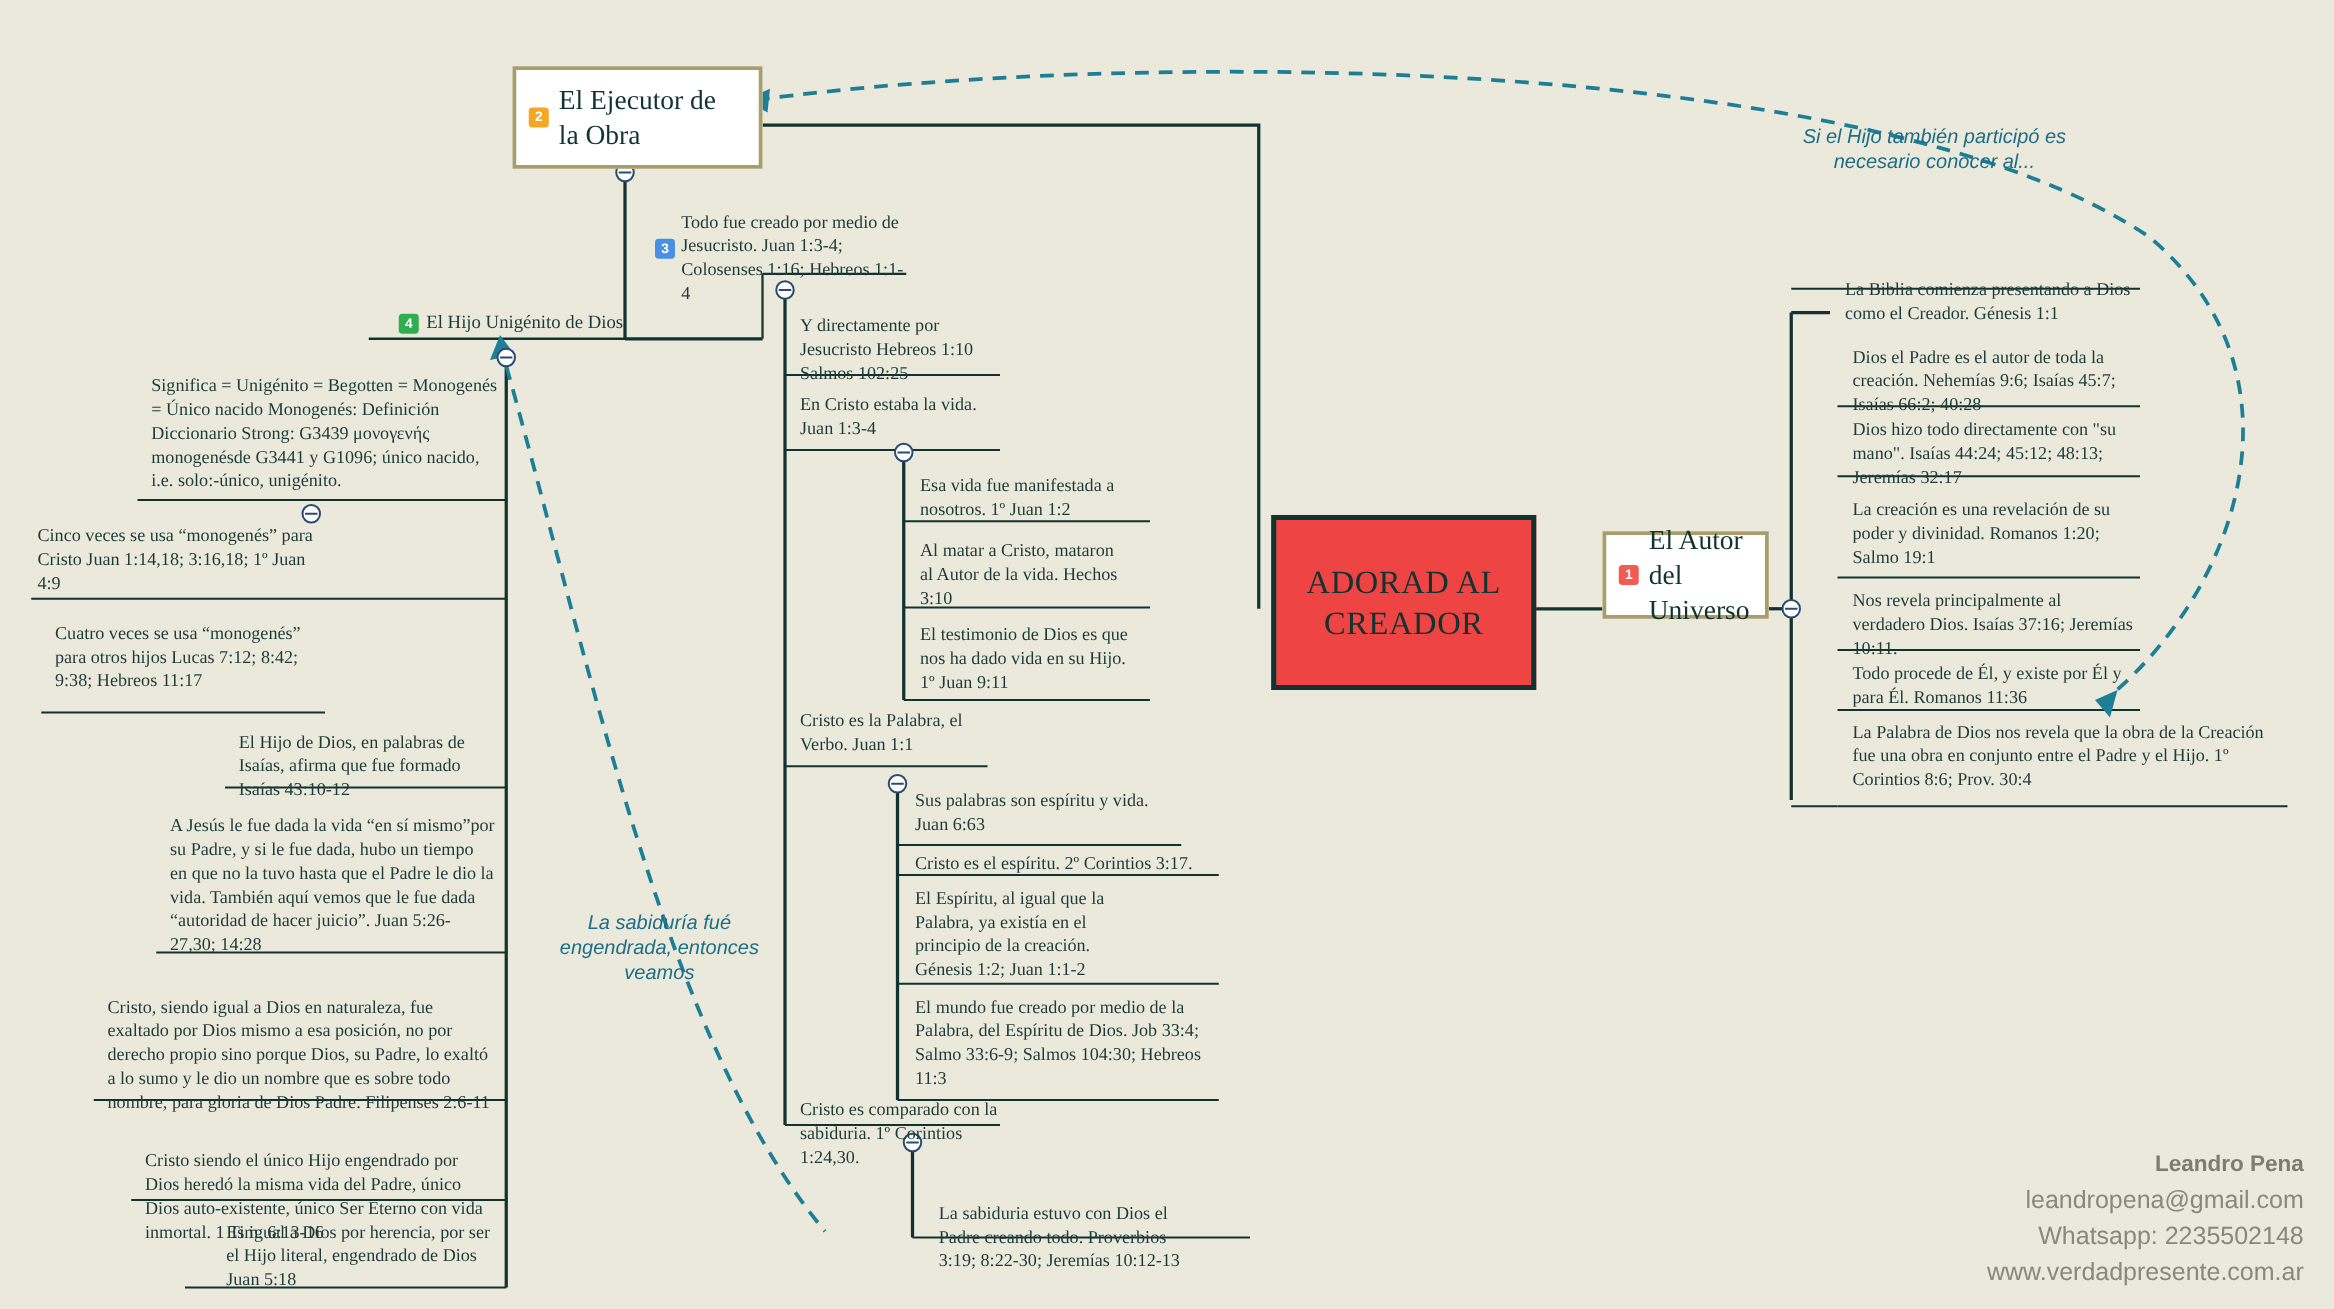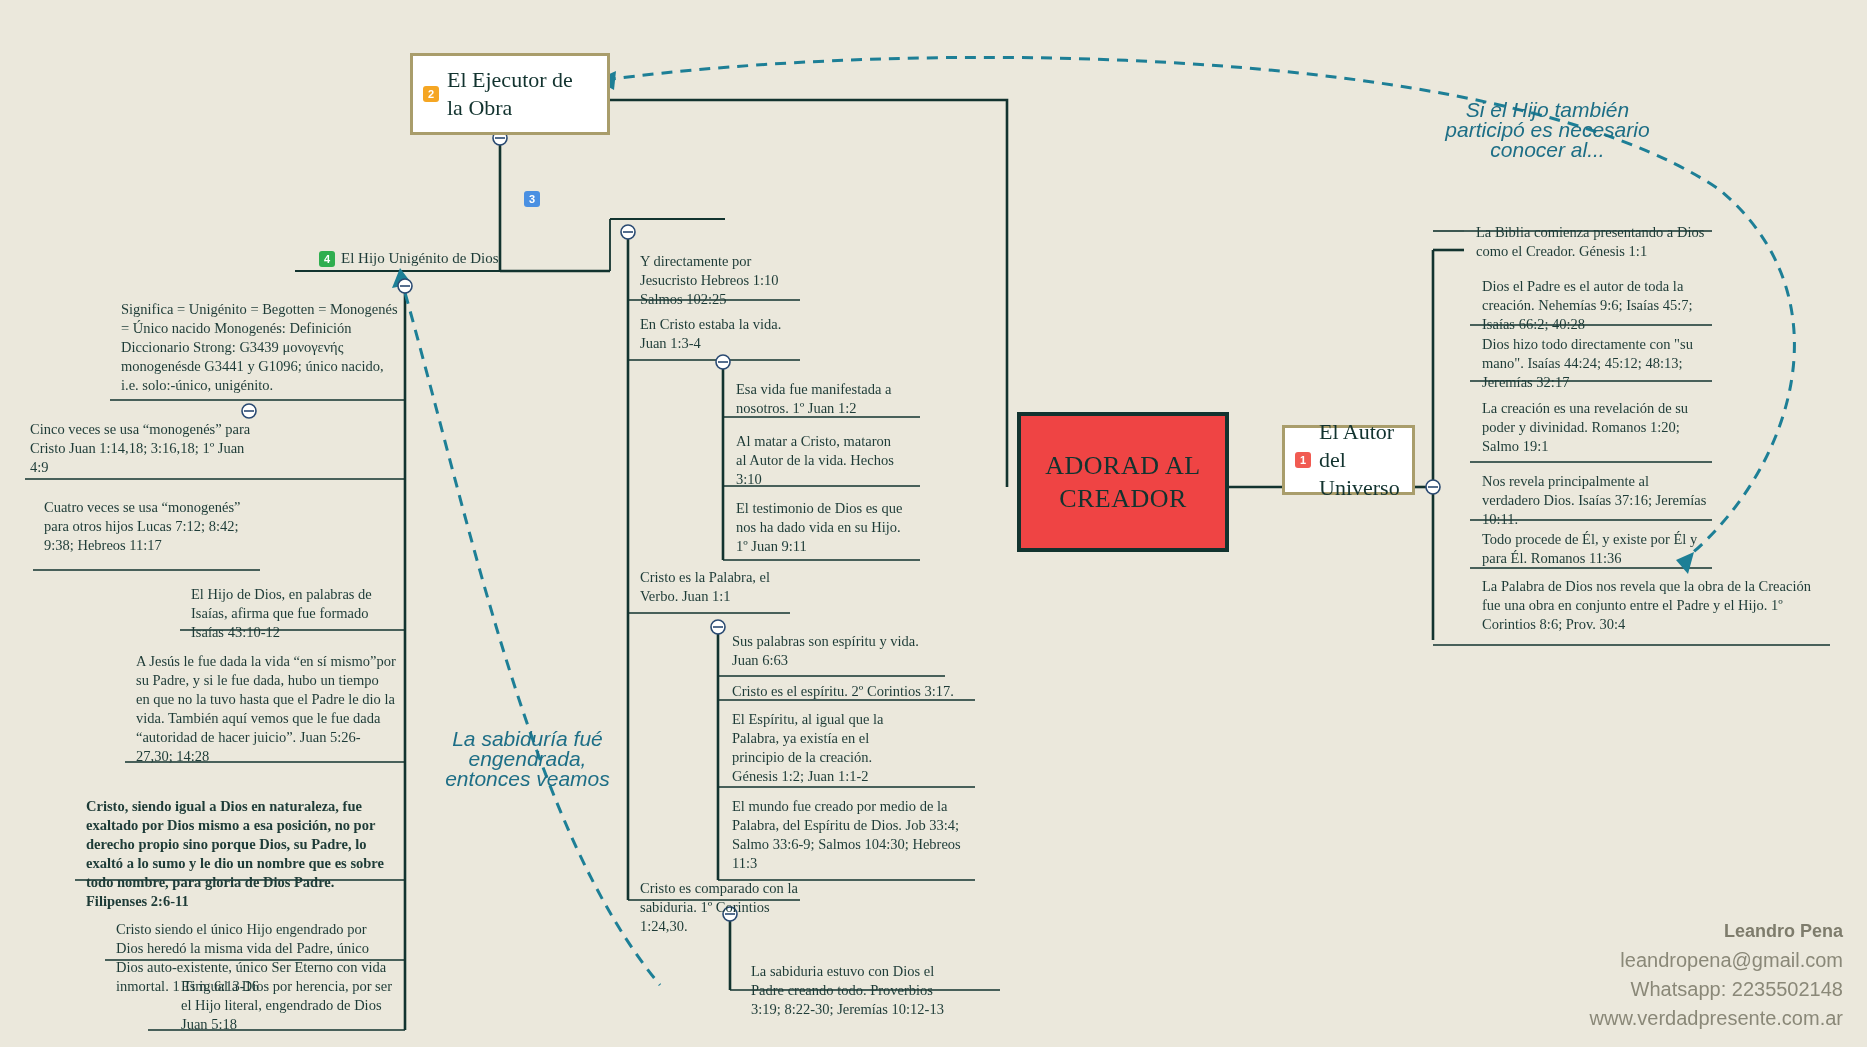--- a/index.html
+++ b/index.html
@@ -67,21 +67,21 @@
     font-size:15px;color:#1d3b37;
     padding:2px 4px;
   }
 
   
   .annot{
     position:absolute;
     font-family:"Liberation Sans",sans-serif;
     font-style:italic;
     color:#1d6e86;
-    font-size:21px;line-height:20px;
+    font-size:16px;line-height:20px;
     text-align:center;
   }
 
   
   .credits{
     position:absolute;right:24px;bottom:14px;
     text-align:right;
     font-family:"Liberation Sans",sans-serif;
     color:#8a8878;
     font-size:20px;line-height:29px;
@@ -196,20 +196,21 @@
     <span class="txt">El Autor del Universo</span>
   </div>
 
   <div class="node main" style="left:410px;top:53px;width:200px;height:82px;">
     <span class="badge orange">2</span>
     <span class="txt">El Ejecutor de la Obra</span>
   </div>
 
   <div class="leaf inline-badge" style="left:518px;top:167px;width:215px;">
     <span class="badge blue" style="margin-top:22px;">3</span>
+    <span>Todo fue creado por medio de Jesucristo. Juan 1:3-4; Colosenses 1:16; Hebreos 1:1-4</span>
   </div>
 
   <div class="label-sub" style="left:315px;top:248px;">
     <span class="badge green">4</span>
     <span>El Hijo Unigénito de Dios</span>
   </div>
 
   <div class="annot" style="left:1440px;top:100px;width:215px;">Si el Hijo también participó es necesario conocer al...</div>
   <div class="annot" style="left:440px;top:729px;width:175px;">La sabiduría fué engendrada, entonces veamos</div>
 
@@ -232,21 +233,21 @@
   <div class="leaf" style="left:726px;top:708px;width:190px;">El Espíritu, al igual que la Palabra, ya existía en el principio de la creación. Génesis 1:2; Juan 1:1-2</div>
   <div class="leaf" style="left:726px;top:795px;width:245px;">El mundo fue creado por medio de la Palabra, del Espíritu de Dios. Job 33:4; Salmo 33:6-9; Salmos 104:30; Hebreos 11:3</div>
   <div class="leaf" style="left:634px;top:877px;width:180px;">Cristo es comparado con la sabiduria. 1º Corintios 1:24,30.</div>
   <div class="leaf" style="left:745px;top:960px;width:225px;">La sabiduria estuvo con Dios el Padre creando todo. Proverbios 3:19; 8:22-30; Jeremías 10:12-13</div>
 
   <div class="leaf" style="left:115px;top:298px;width:290px;">Significa = Unigénito = Begotten = Monogenés = Único nacido Monogenés: Definición Diccionario Strong: G3439  μονογενής  monogenésde G3441 y G1096; único nacido, i.e. solo:-único, unigénito.</div>
   <div class="leaf" style="left:24px;top:418px;width:235px;">Cinco veces se usa “monogenés” para Cristo Juan 1:14,18; 3:16,18; 1º Juan 4:9</div>
   <div class="leaf" style="left:38px;top:496px;width:222px;">Cuatro veces se usa “monogenés” para otros hijos Lucas 7:12; 8:42; 9:38; Hebreos 11:17</div>
   <div class="leaf" style="left:185px;top:583px;width:215px;">El Hijo de Dios, en palabras de Isaías, afirma que fue formado Isaías 43:10-12</div>
   <div class="leaf" style="left:130px;top:650px;width:272px;">A Jesús le fue dada la vida “en sí mismo”por su Padre, y si le fue dada, hubo un tiempo en que no la tuvo hasta que el Padre le dio la vida. También aquí vemos que le fue dada “autoridad de hacer juicio”. Juan 5:26-27,30; 14:28</div>
-  <div class="leaf" style="left:80px;top:795px;width:320px;font-weight:bold;">Cristo, siendo igual a Dios en naturaleza, fue exaltado por Dios mismo a esa posición, no por derecho propio sino porque Dios, su Padre, lo exaltó a lo sumo y le dio un nombre que es sobre todo nombre, para gloria de Dios Padre. Filipenses 2:6-11</div>
+  <div class="leaf" style="left:80px;top:795px;width:320px;">Cristo, siendo igual a Dios en naturaleza, fue exaltado por Dios mismo a esa posición, no por derecho propio sino porque Dios, su Padre, lo exaltó a lo sumo y le dio un nombre que es sobre todo nombre, para gloria de Dios Padre. Filipenses 2:6-11</div>
   <div class="leaf" style="left:110px;top:918px;width:290px;">Cristo siendo el único Hijo engendrado por Dios heredó la misma vida del Padre, único Dios auto-existente, único Ser Eterno con vida inmortal. 1 Tim. 6:13-16</div>
   <div class="leaf" style="left:175px;top:975px;width:225px;">Es igual a Dios por herencia, por ser el Hijo literal, engendrado de Dios Juan 5:18</div>
 
   <div class="credits">
     <div class="name">Leandro Pena</div>
     <div>leandropena@gmail.com</div>
     <div>Whatsapp: 2235502148</div>
     <div>www.verdadpresente.com.ar</div>
   </div>
 

